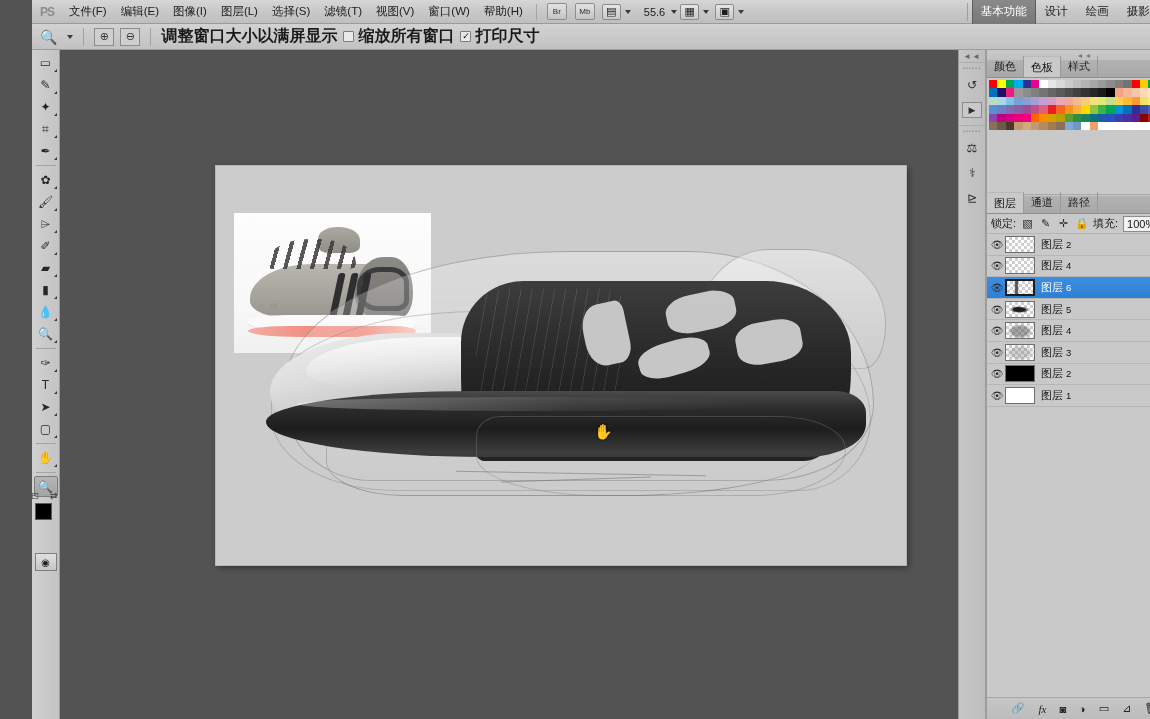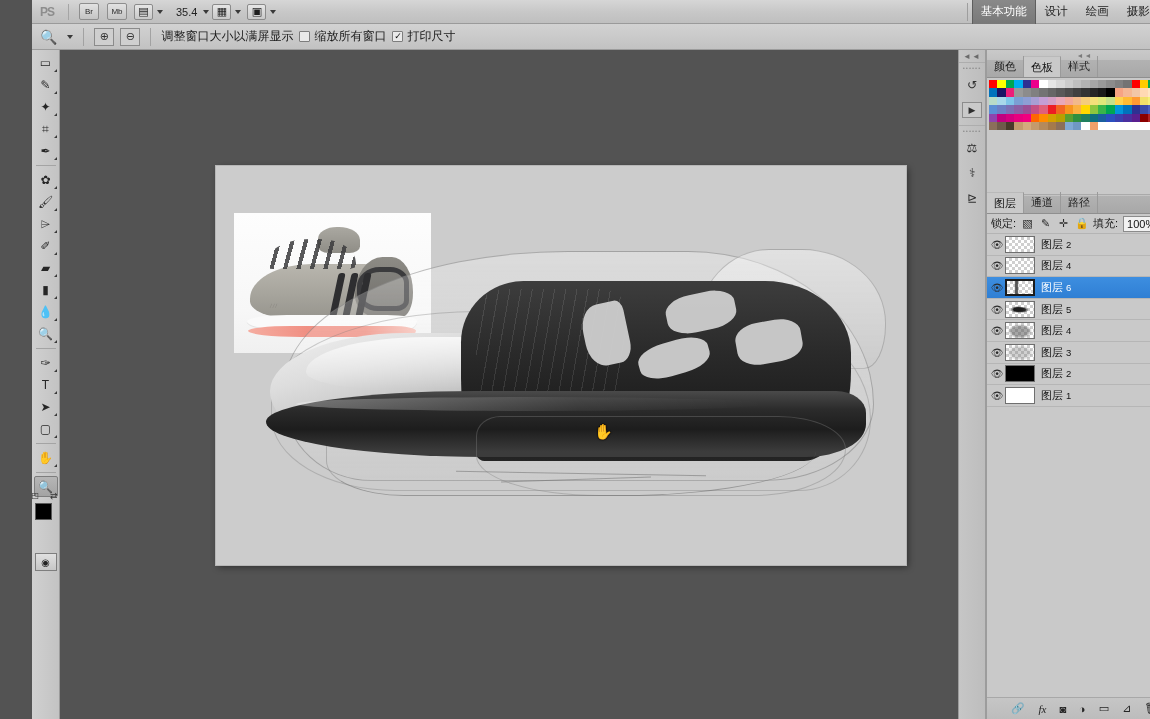--- a/index.html
+++ b/index.html
@@ -62,21 +62,21 @@
     background:linear-gradient(180deg,#d2d2d2,#c2c2c2);
     border-bottom:1px solid #9c9c9c;
     display:flex; align-items:center; padding-left:8px; gap:6px;
   }
   .opt-tool-icon{ font-size:14px; color:#303030; }
   .mini-sq{
     width:20px;height:18px;border:1px solid #8b8b8b;background:#cfcfcf;
     display:flex;align-items:center;justify-content:center;font-size:11px;color:#333;
   }
   .optsep{ width:1px; height:18px; background:#a2a2a2; margin:0 4px;}
-  .opt-label{ font-size:12px; color:#1a1a1a; white-space:nowrap; }
+  .opt-label{ font-size:16px; color:#1a1a1a; white-space:nowrap;font-weight:bold; }
   .chk{ display:flex; align-items:center; gap:4px; cursor:default;}
   .chk .box{
     width:11px;height:11px;border:1px solid #7d7d7d;background:#e9e9e9;border-radius:1px;
     display:flex;align-items:center;justify-content:center;font-size:9px;color:#111;line-height:1;
   }
   .chk.on .box{ background:#e9e9e9; }
   .optbtn{
     height:18px; padding:0 9px; font-size:11.5px; color:#151515;
     border:1px solid #8a8a8a; border-radius:3px;
     background:linear-gradient(180deg,#eeeeee,#cfcfcf);
@@ -398,28 +398,39 @@
     font-size:7px;color:#666;
   }
 </style>
 </head>
 <body>
 
 <div class="app">
 
   <div class="menubar">
     <div class="ps-logo">PS</div>
+    <div id="menu-items" style="display:flex;align-items:center;">
+        <div class="menu-item">文件(F)</div>
+        <div class="menu-item">编辑(E)</div>
+        <div class="menu-item">图像(I)</div>
+        <div class="menu-item">图层(L)</div>
+        <div class="menu-item">选择(S)</div>
+        <div class="menu-item">滤镜(T)</div>
+        <div class="menu-item">视图(V)</div>
+        <div class="menu-item">窗口(W)</div>
+        <div class="menu-item">帮助(H)</div>
+      </div>
     <div class="mb-sep"></div>
     <div class="icobtn">Br</div>
     <div class="icobtn">Mb</div>
     <div class="tinydrop">
       <div class="box">▤</div>
       <span class="caret"></span>
     </div>
-    <span class="zoomval">35.4</span>
+    <span class="zoomval">55.6</span>
     <span class="caret"></span>
     <div class="tinydrop">
       <div class="box">▦</div>
       <span class="caret"></span>
     </div>
     <div class="tinydrop">
       <div class="box">▣</div>
       <span class="caret"></span>
     </div>
 

